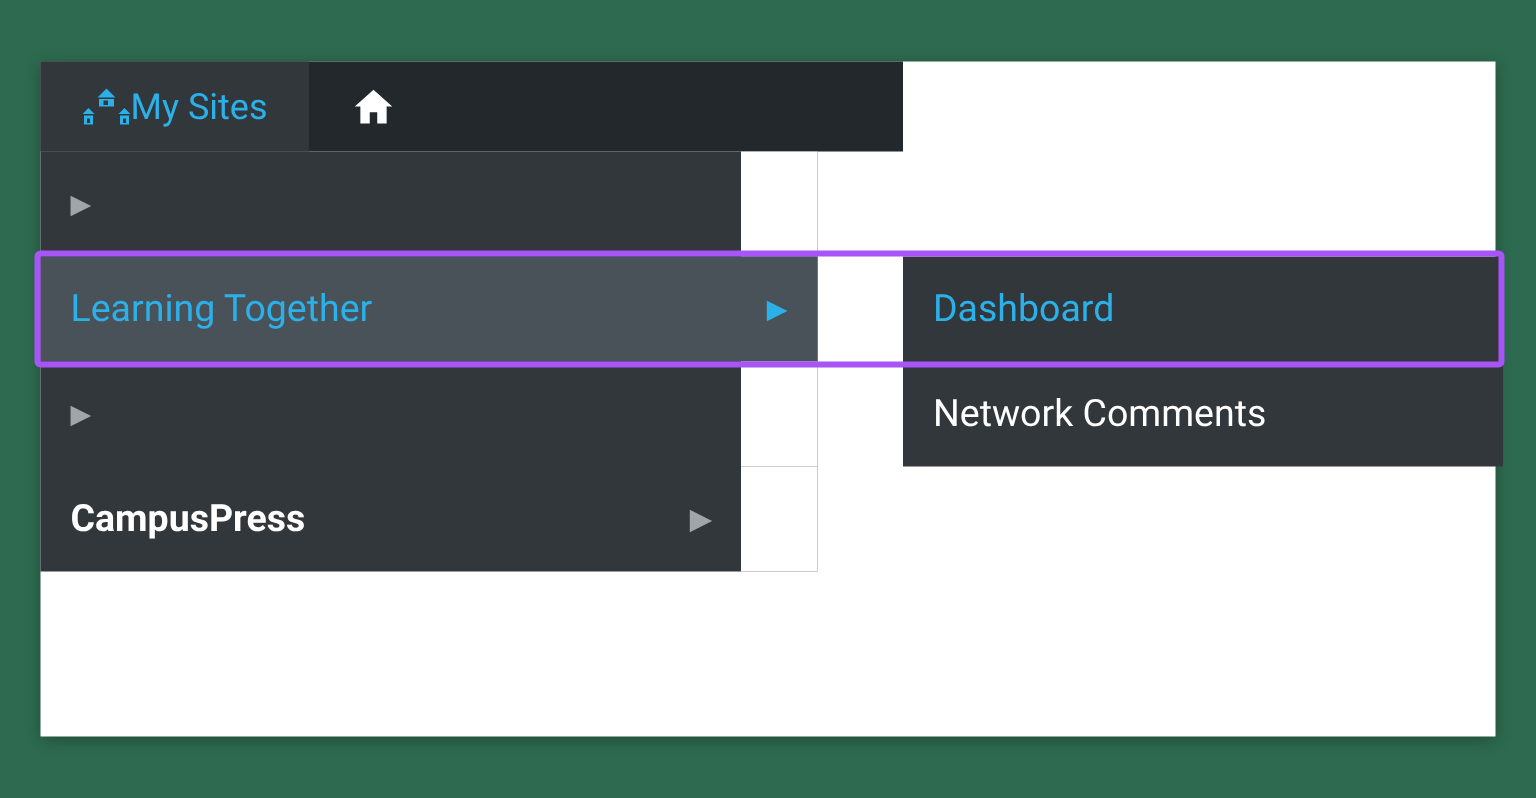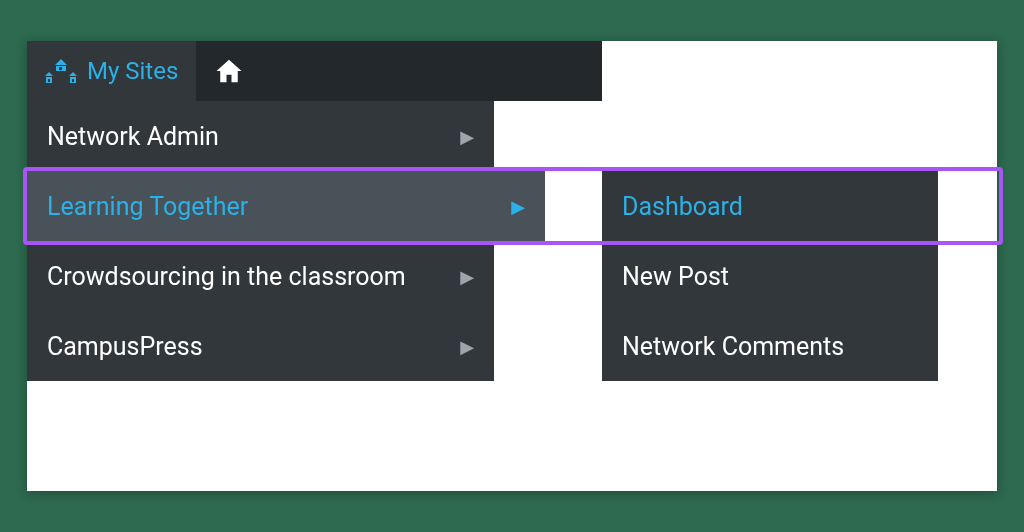--- a/index.html
+++ b/index.html
@@ -25,22 +25,22 @@
     }
     .top-bar {
       display: flex;
       width: 575px;
       height: 60px;
       background: #23282d;
     }
     .top-item {
       display: flex;
       align-items: center;
-      gap: 10px;
-      padding: 0 18px;
+      gap: 0;
+      padding: 0 28px;
       color: #ffffff;
       font-size: 24px;
       cursor: pointer;
     }
     .top-item.active {
       background: #32373c;
       color: #2cb0e8;
     }
     .icon {
       font-size: 26px;
@@ -71,21 +71,21 @@
       text-align: center;
     }
     .menu-item .arrow {
       font-size: 18px;
       color: #a0a5aa;
     }
     .menu-item.highlighted .arrow {
       color: #2cb0e8;
     }
     .submenu {
-      width: 336px;
+      width: 400px;
       background: #32373c;
       position: absolute;
       left: 575px;
       top: 70px;
     }
     .submenu-item {
       height: 70px;
       display: flex;
       align-items: center;
       padding: 0 20px;
@@ -143,59 +143,54 @@
         </svg>
       </span>
     </div>
   </div>
 
   <div class="menu-wrapper">
     <div class="left-menu">
 
       <div class="row-wrapper">
         <div class="menu-item" style="width:518px;">
-          <span>Network Admin</span>
           <span class="arrow">▶</span>
         </div>
         <div class="white-gap"></div>
       </div>
 
       <div class="row-wrapper">
         <div class="menu-item highlighted" style="width:575px;">
           <span>Learning Together</span>
           <span class="arrow">▶</span>
         </div>
       </div>
 
       <div class="row-wrapper">
         <div class="menu-item" style="width:518px;">
-          <span>Crowdsourcing in the classroom</span>
           <span class="arrow">▶</span>
         </div>
         <div class="white-gap"></div>
       </div>
 
       <div class="row-wrapper">
-        <div class="menu-item" style="width:518px;">
+        <div class="menu-item" style="width:518px;font-weight:bold;">
           <span>CampusPress</span>
           <span class="arrow">▶</span>
         </div>
         <div class="white-gap"></div>
       </div>
 
     </div>
 
     <div class="submenu">
       <div class="submenu-item active">
         <span>Dashboard</span>
       </div>
       <div class="submenu-item">
-        <span>New Post</span>
-      </div>
-      <div class="submenu-item">
         <span>Network Comments</span>
       </div>
     </div>
   </div>
 
   <div class="purple-border" style="left:-4px; top:126px; width:980px; height:78px;"></div>
 
 </div>
 
 </body></html>

